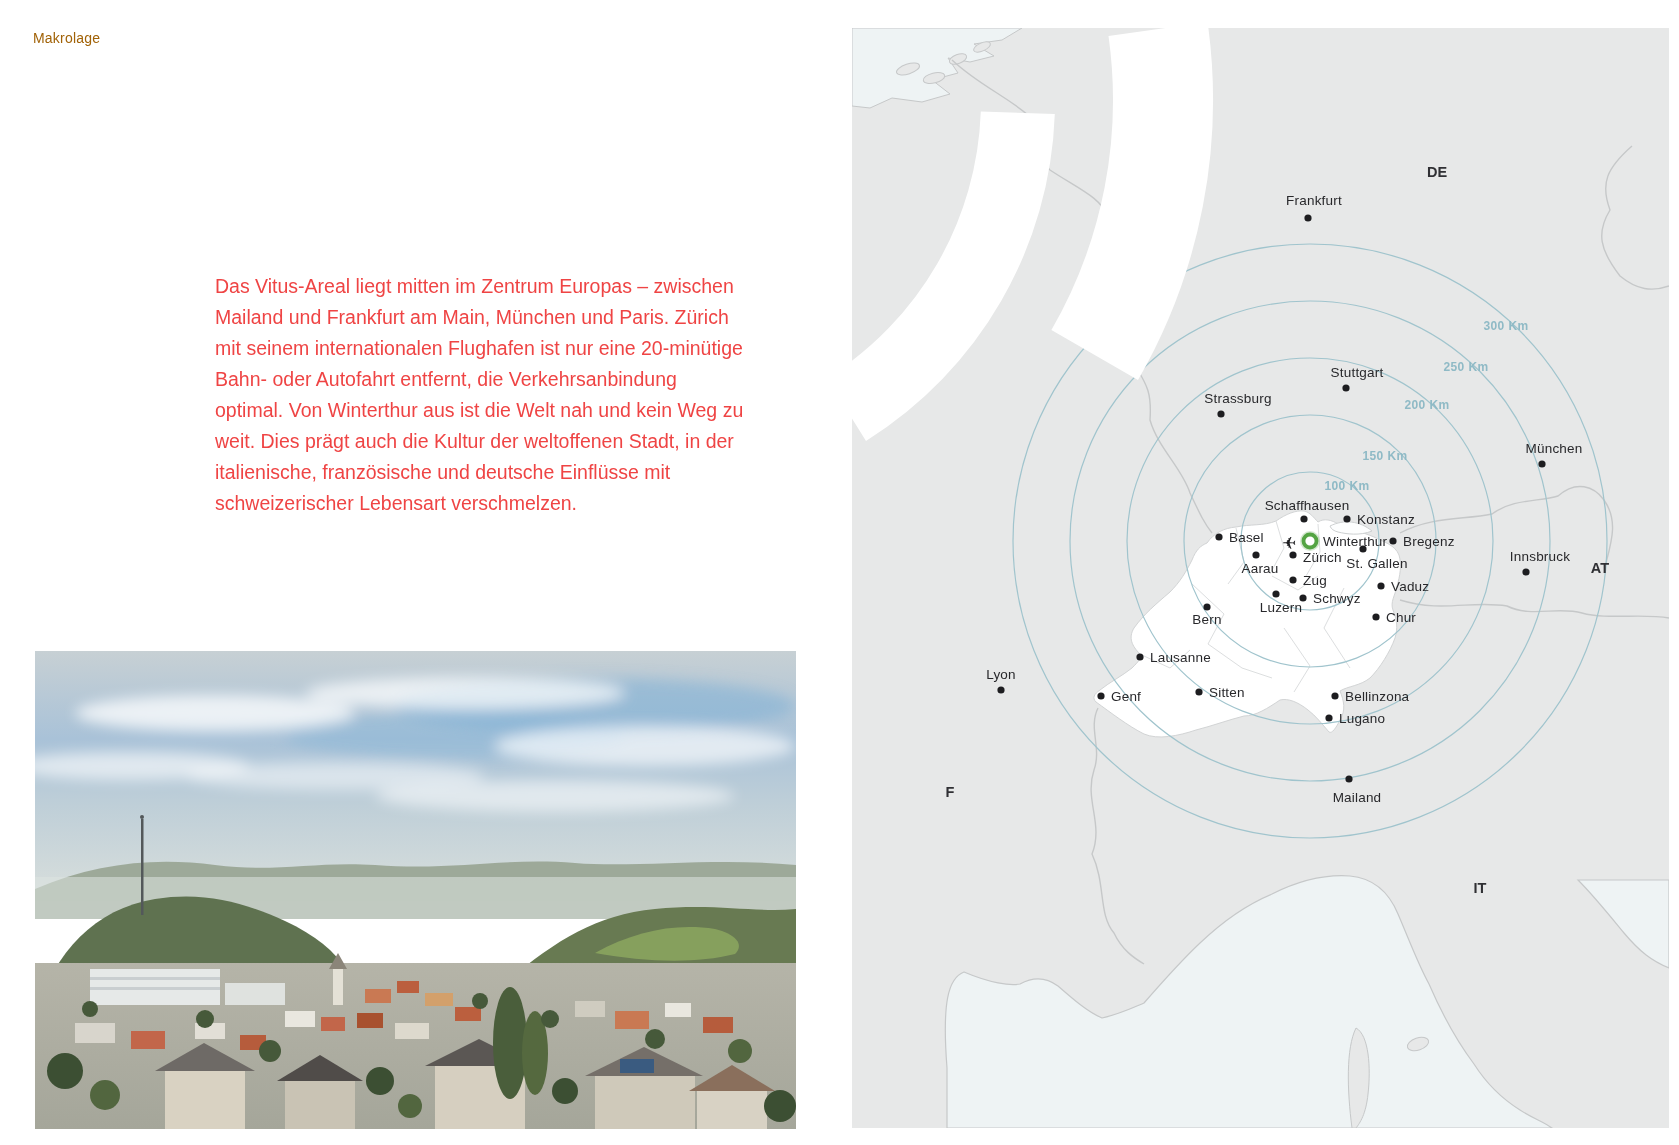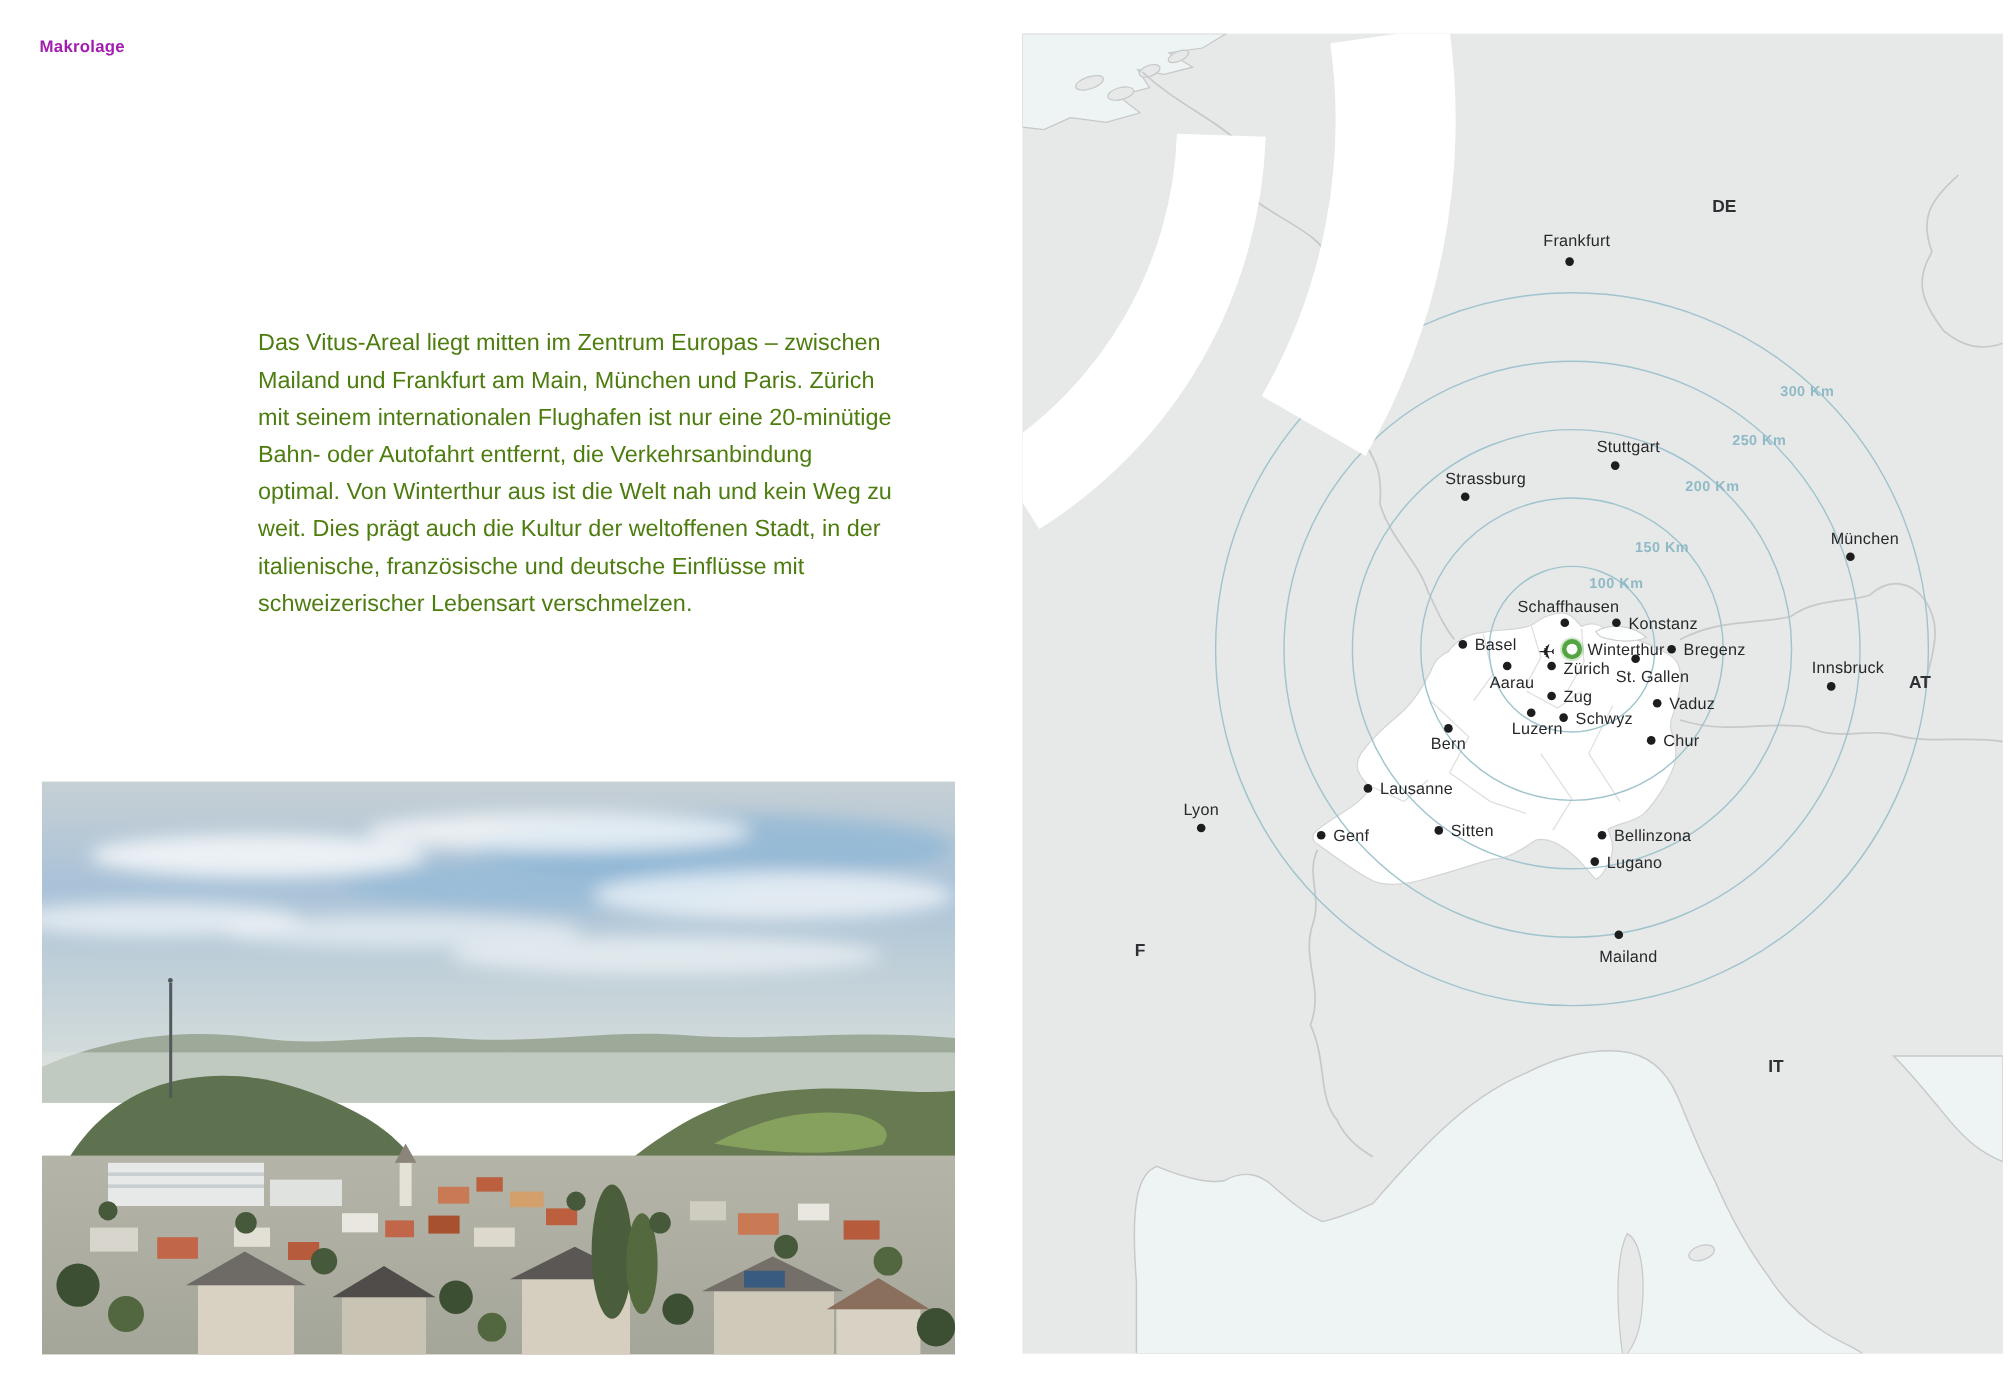--- a/index.html
+++ b/index.html
@@ -1,24 +1,24 @@
 <!DOCTYPE html>
 <html><head>
 <meta charset="utf-8">
 <style>
   html,body{margin:0;padding:0;background:#ffffff;}
   body{width:1679px;height:1145px;overflow:hidden;position:relative;
        font-family:"Liberation Sans",sans-serif;-webkit-font-smoothing:antialiased;}
   .page{position:absolute;inset:0;background:#ffffff;}
 
-  .eyebrow{position:absolute;left:33px;top:30px;font-size:14px;color:#a21caf;letter-spacing:.2px;font-weight:bold;}
+  .eyebrow{position:absolute;left:33px;top:30px;font-size:14px;color:#a16207;letter-spacing:.2px;}
   .title{position:absolute;left:31px;top:62px;font-size:46px;line-height:54px;font-weight:800;
          color:#1c1c1e;letter-spacing:.4px;}
   .body-text{position:absolute;left:215px;top:251px;width:532px;font-size:19.5px;line-height:31px;
-         color:#4d7c0f;}
+         color:#ef4444;}
 
   .photo{position:absolute;left:35px;top:651px;width:761px;height:478px;overflow:hidden;}
   .photo svg{display:block;}
 
   .map-panel{position:absolute;left:852px;top:28px;width:817px;height:1100px;background:#e7e8e8;overflow:hidden;}
   .map-panel svg{display:block;}
 
   text{user-select:none;}
 </style>
 </head>

